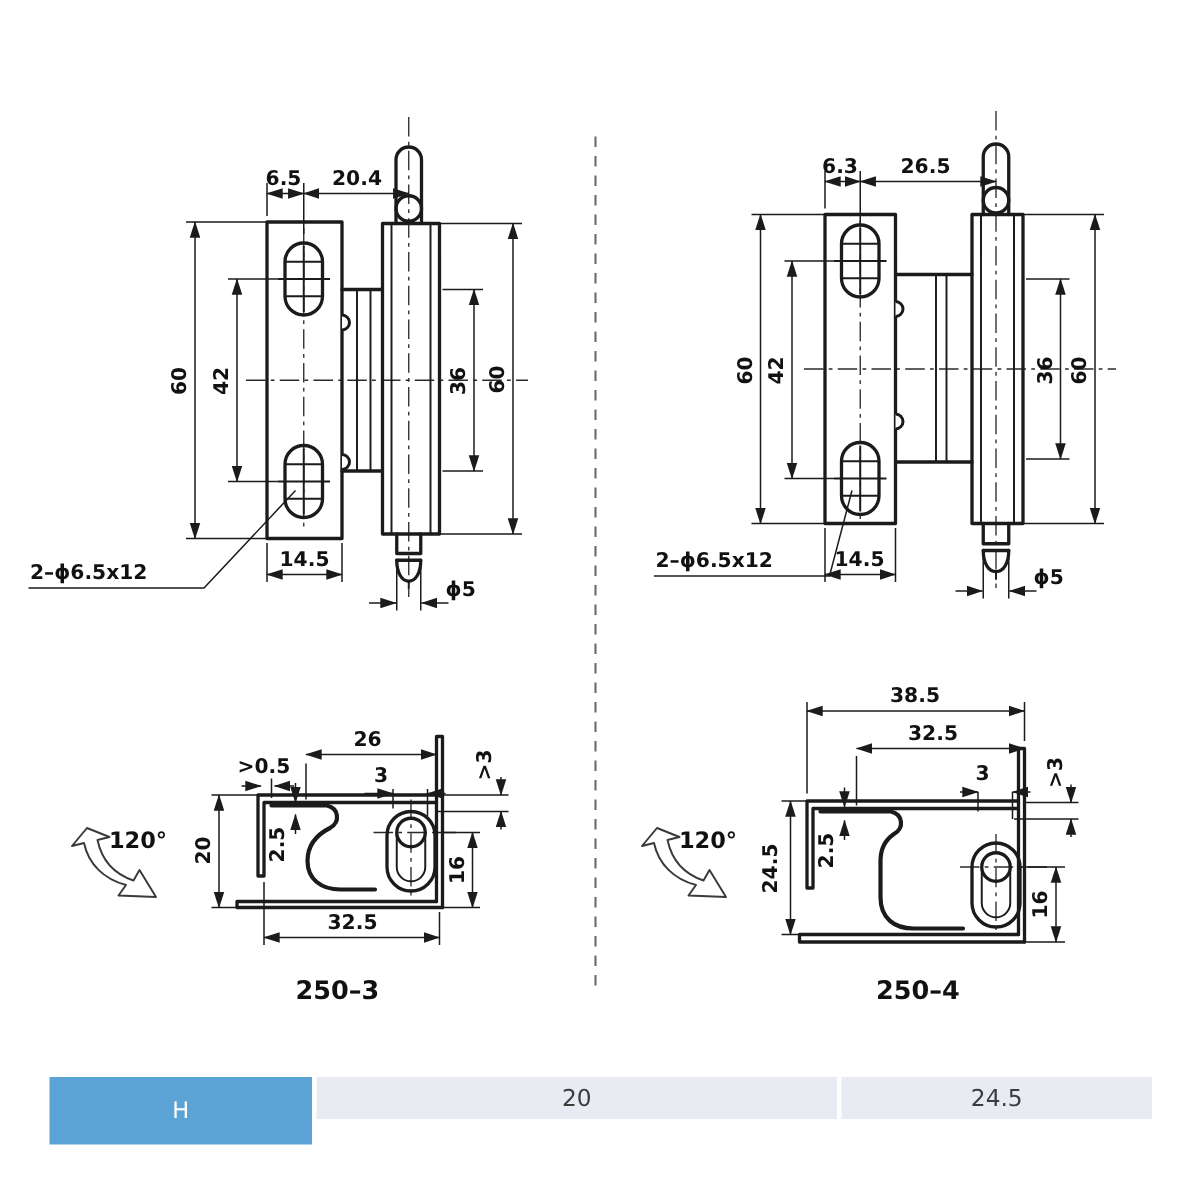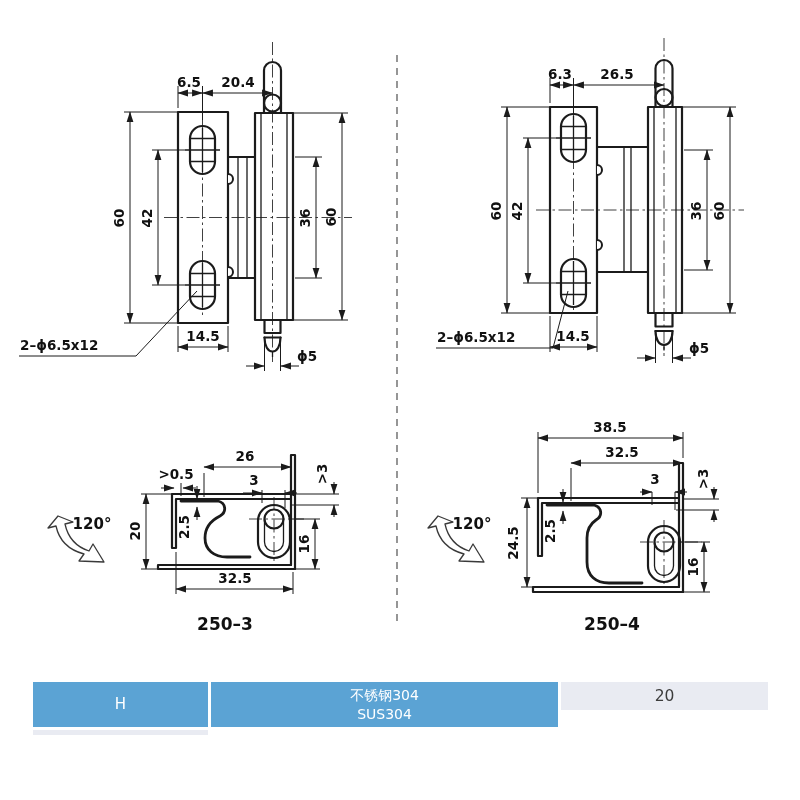--- a/index.html
+++ b/index.html
@@ -1,17 +1,17 @@
 <!DOCTYPE html>
 <html><head>
 <meta charset="utf-8">
 <style>
   html,body { margin:0; padding:0; background:#fff; }
   .page { position:relative; width:800px; height:735px; background:#ffffff; overflow:hidden;
-          font-family:"DejaVu Sans", "Liberation Sans", sans-serif; }
+          font-family:"DejaVu Sans", "Liberation Sans", sans-serif;margin-top:36px; }
   svg text { user-select:none; }
   .p  { fill:none; stroke:#1b1b1b; stroke-width:2.2; stroke-linejoin:round; stroke-linecap:round; }
   .p3 { fill:none; stroke:#1b1b1b; stroke-width:2.8; stroke-linejoin:round; stroke-linecap:round; }
   .tp { fill:none; stroke:#1b1b1b; stroke-width:1.3; }
   .pn { fill:#ffffff; stroke:#1b1b1b; stroke-width:2; }
   .d  { fill:none; stroke:#1b1b1b; stroke-width:1; }
   .c  { fill:none; stroke:#2b2b2b; stroke-width:0.9; stroke-dasharray:13 3.5 2.5 3.5; }
   .sep{ fill:none; stroke:#6a6a6a; stroke-width:1.4; stroke-dasharray:7 6; }
   text.dt { font:bold 13.5px "DejaVu Sans", sans-serif; fill:#111; }
   text.an { font:bold 15px "DejaVu Sans", sans-serif; fill:#111; }
@@ -232,23 +232,19 @@
     <use href="#swoosh" x="428" y="516"></use>
     <text class="vl" x="612" y="630" text-anchor="middle">250–4</text>
   </g>
 </svg>
 
 
 <div class="spec-table">
   <div class="hc">
     <span class="big">H</span>
   </div>
-  <div class="hc">
-    <span>不锈钢304</span>
-    <span>SUS304</span>
-  </div>
 
   <div class="bc">20</div>
 
   <div class="bc r2">24.5</div>
 </div>
 
 </div>
 
 </body></html>

